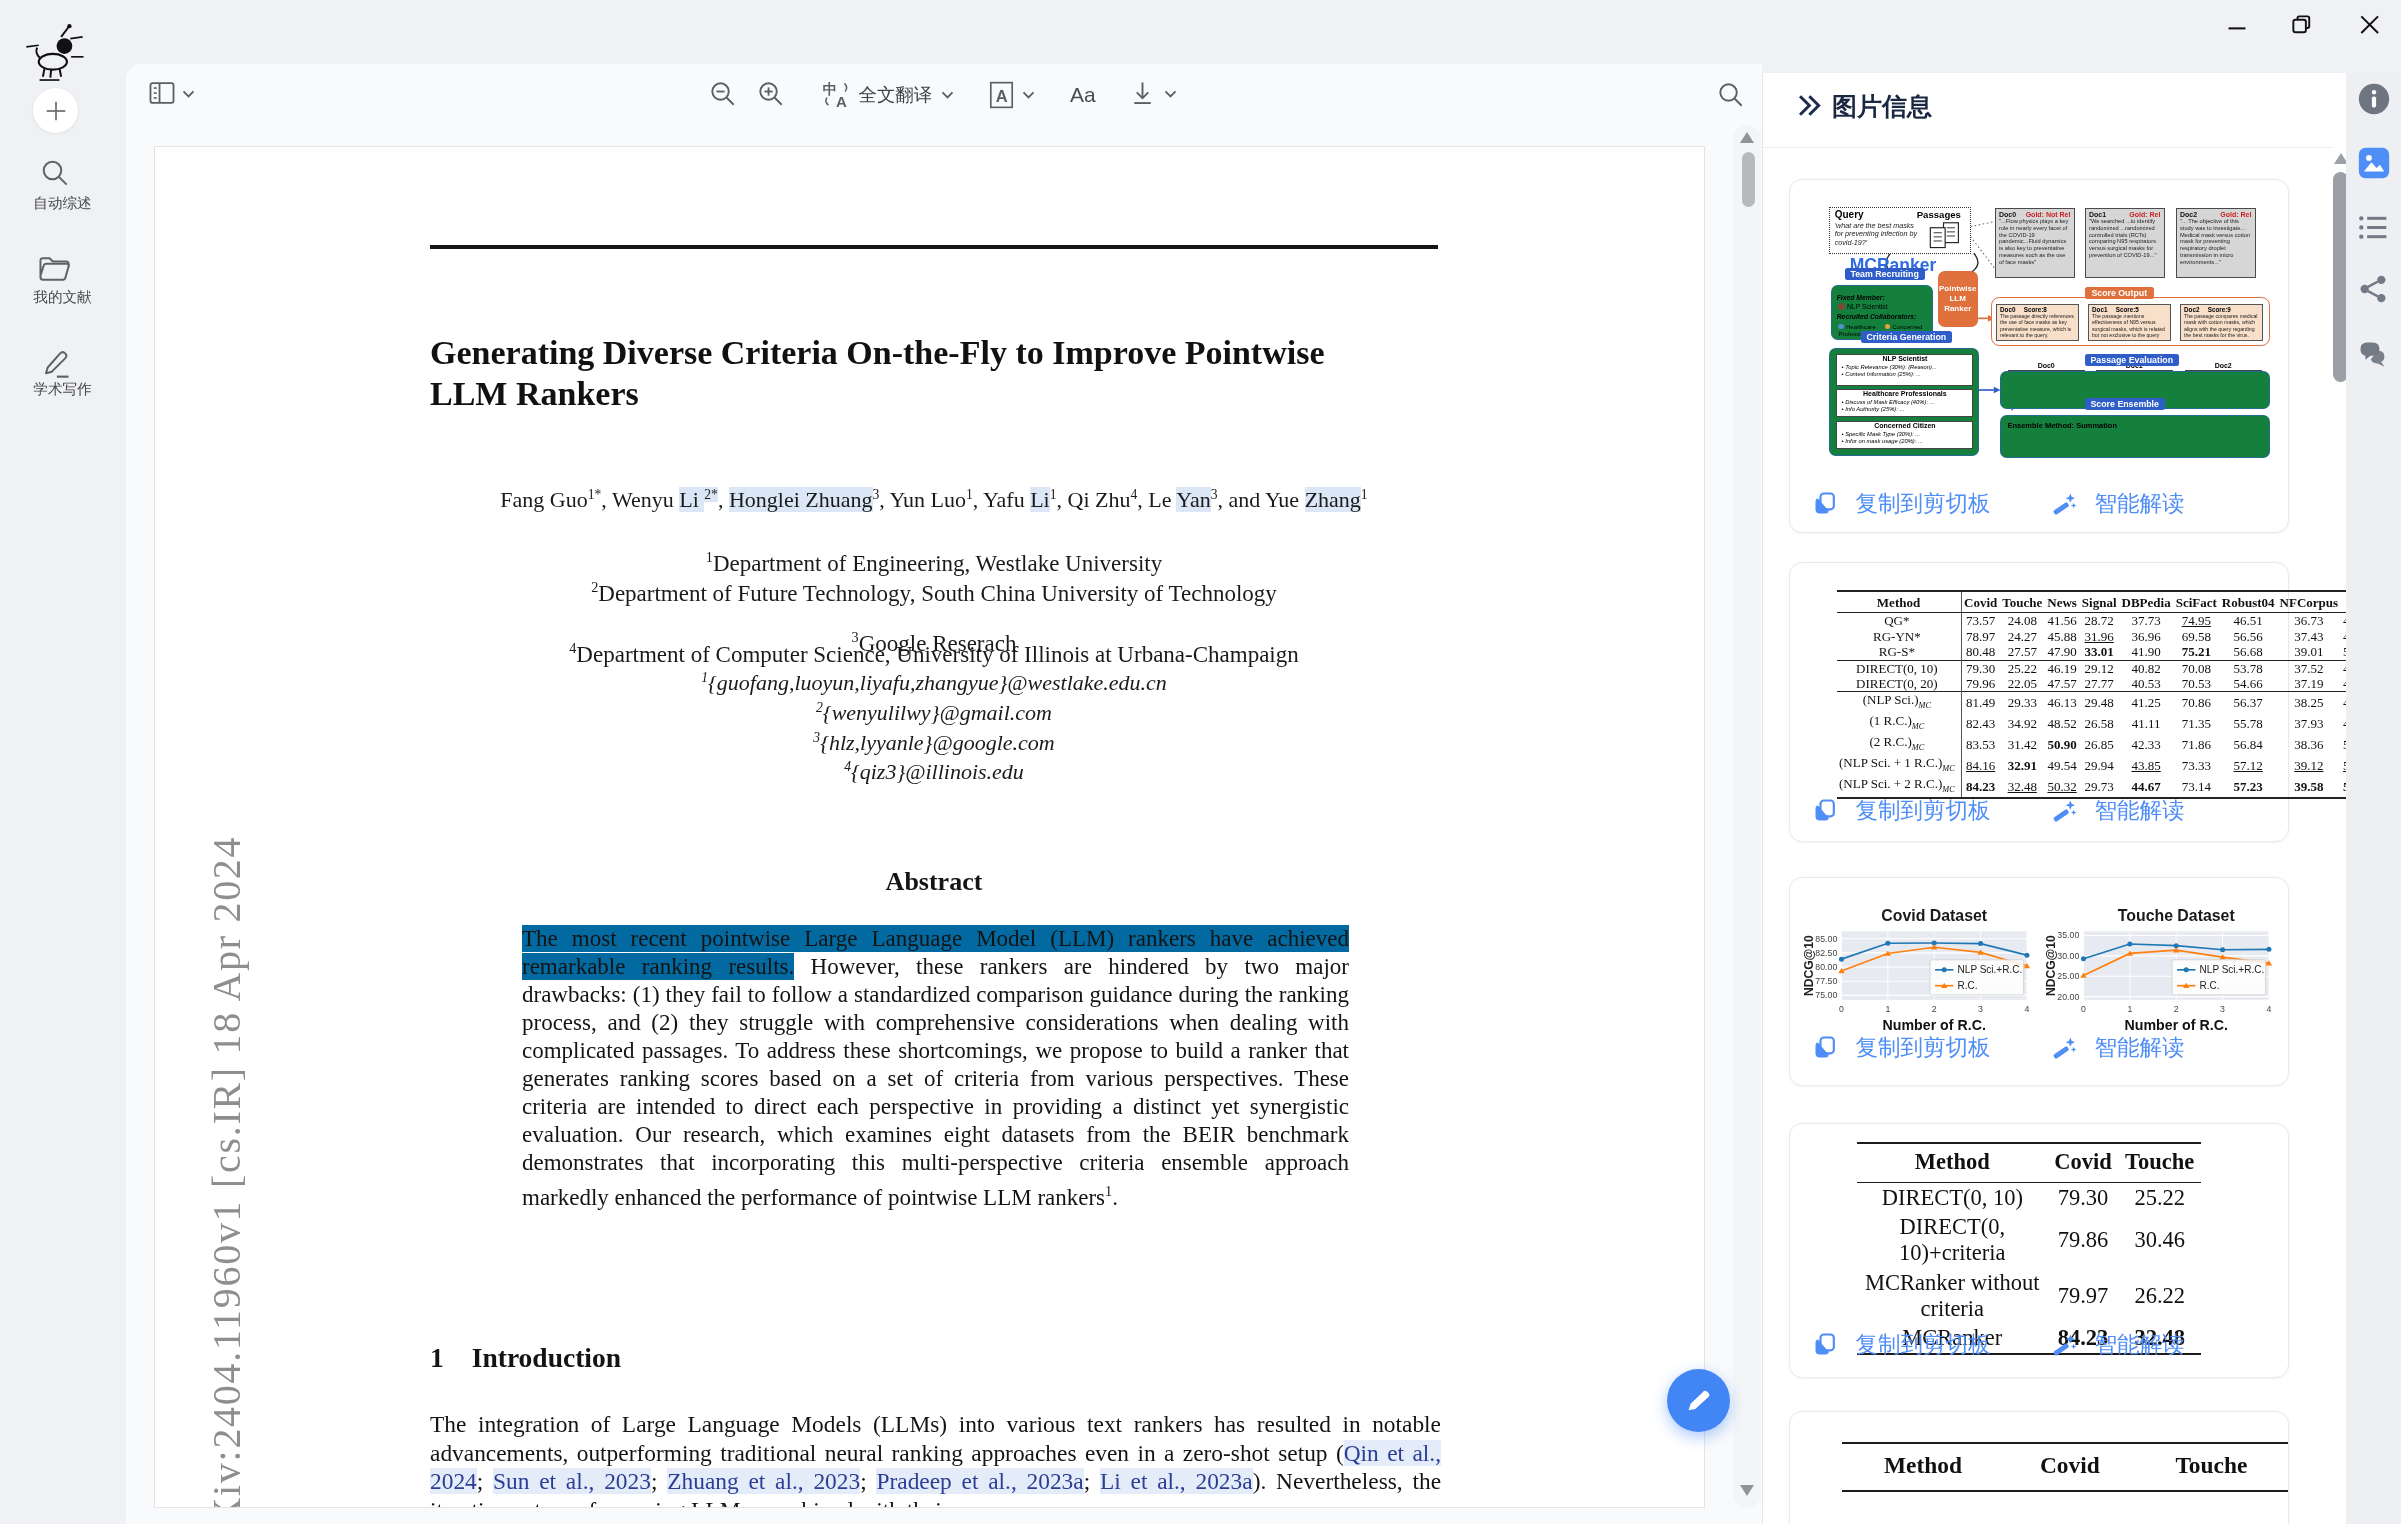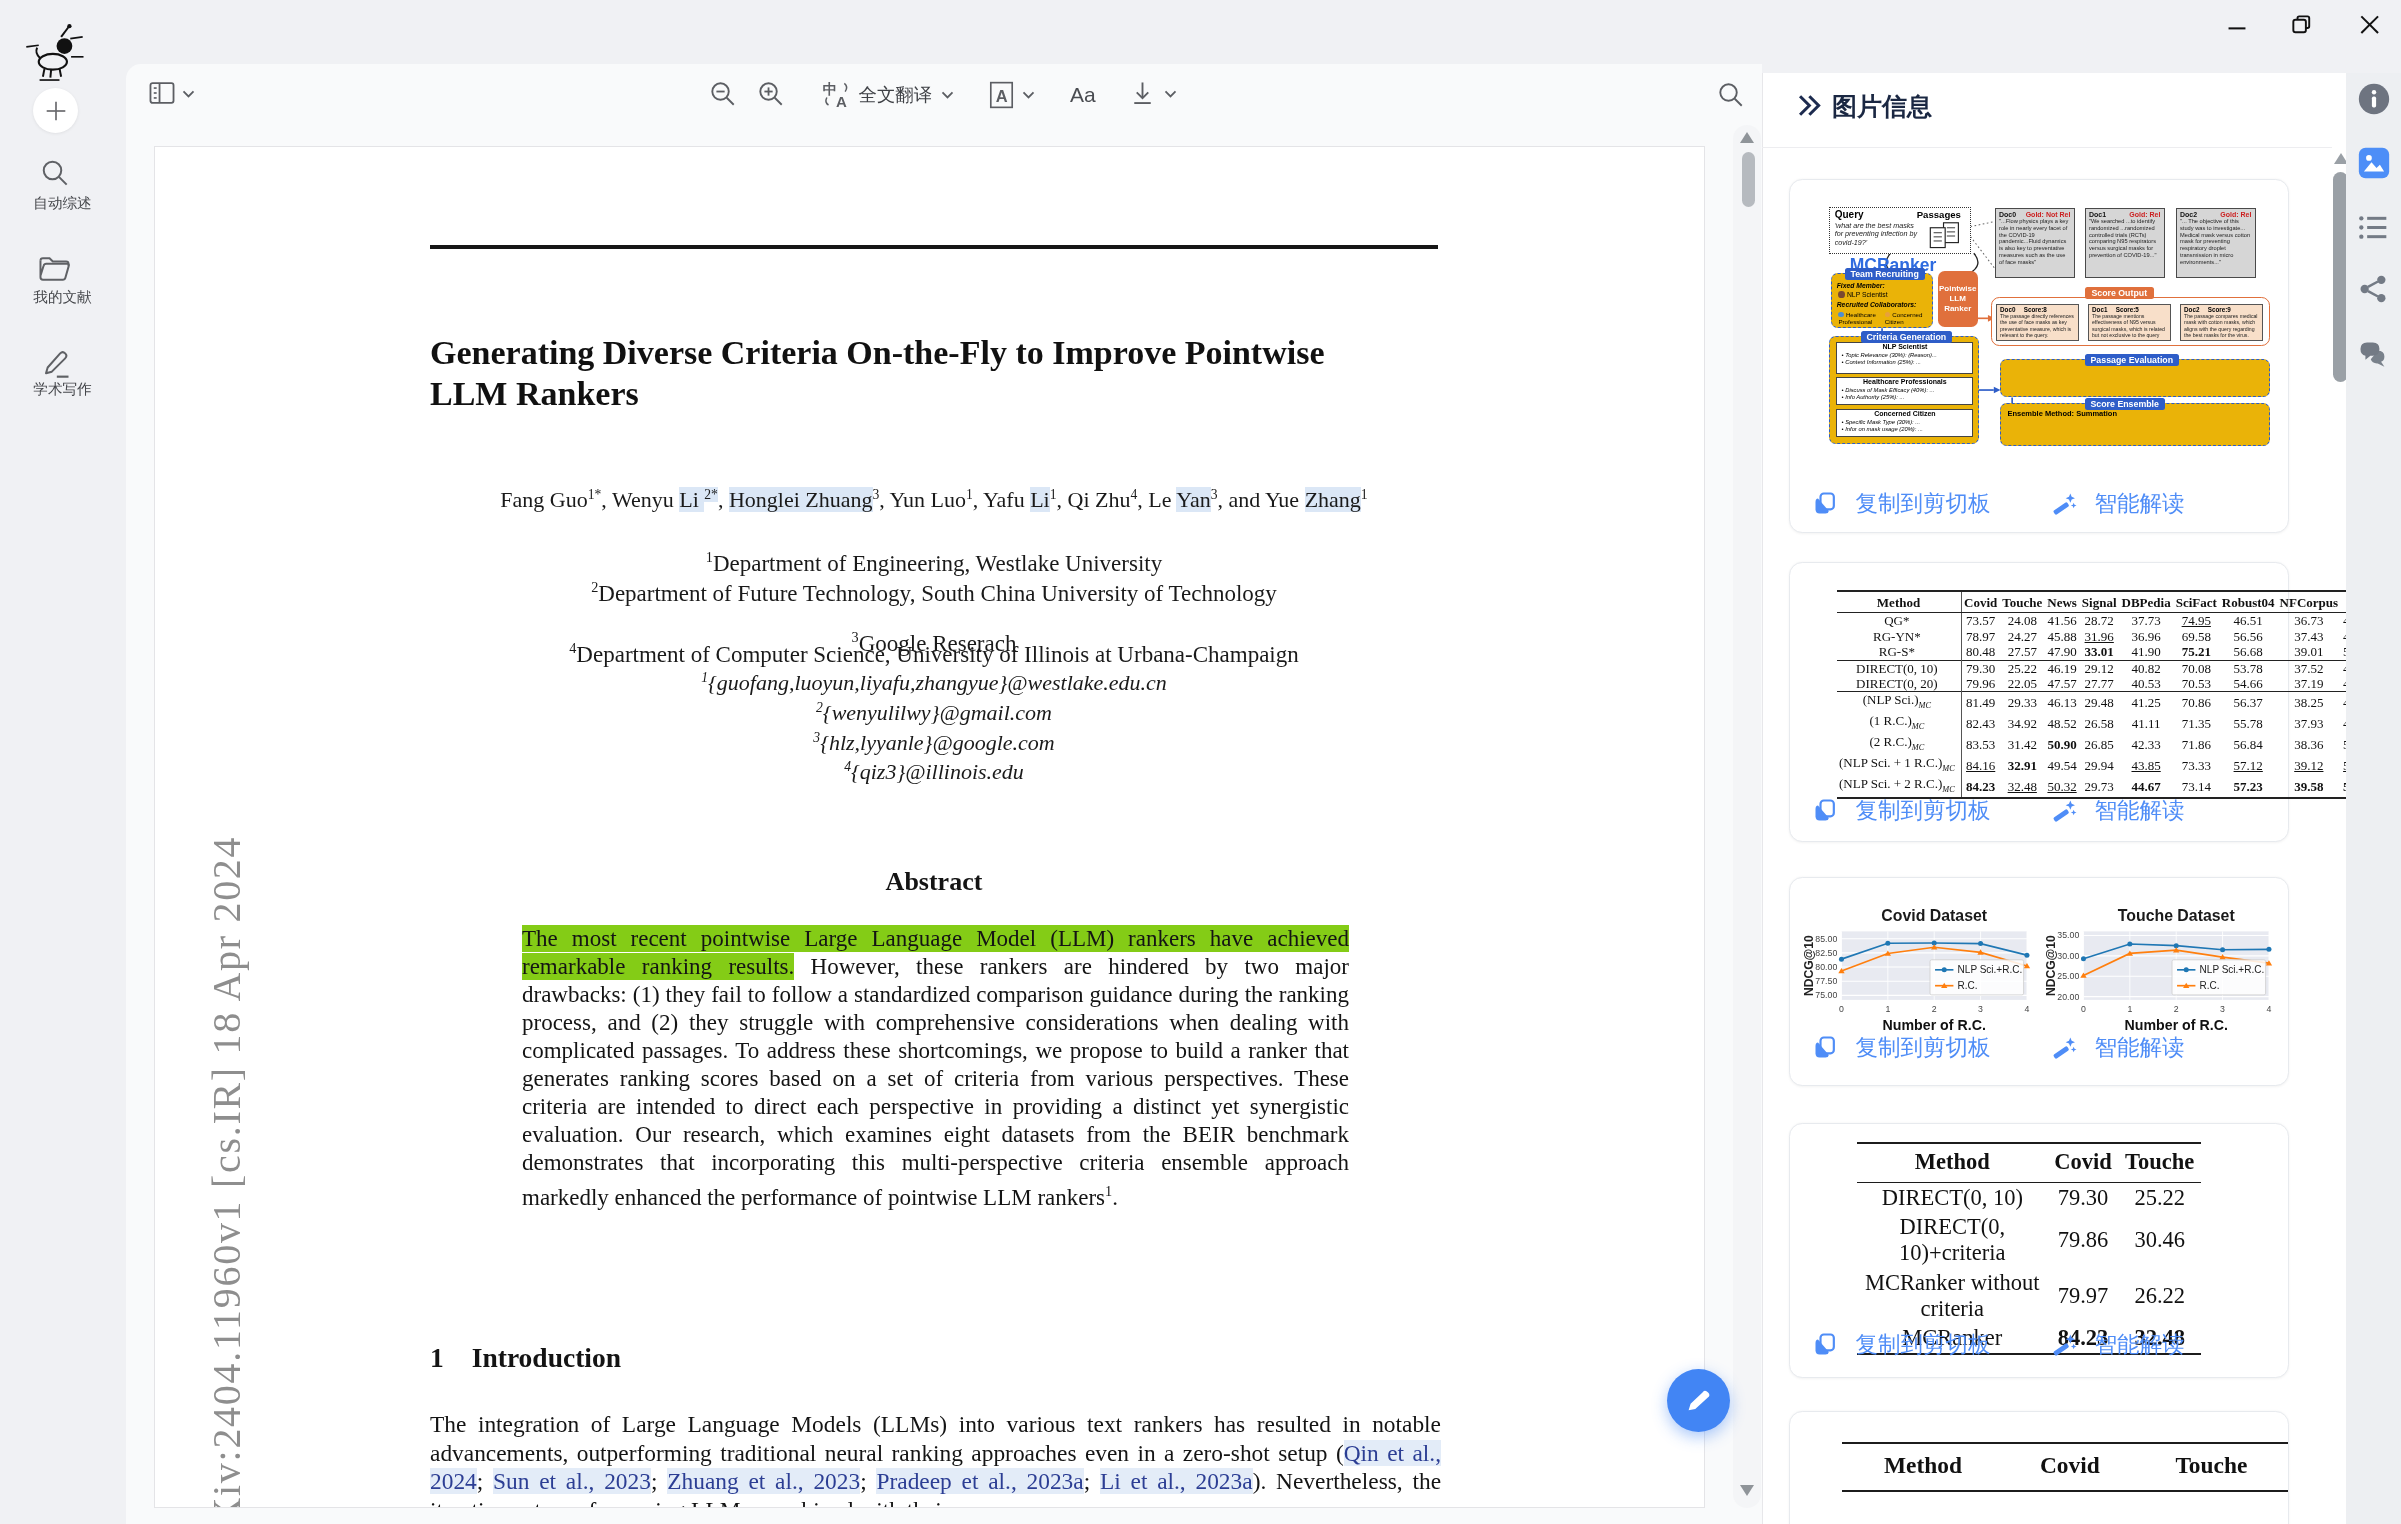--- a/index.html
+++ b/index.html
@@ -21,21 +21,21 @@
     border:0.8px solid #e4e4e7;box-sizing:border-box;overflow:hidden;font-family:"Liberation Serif","DejaVu Serif",serif;color:#141414;}
   .rule{position:absolute;left:275px;top:98px;width:1008px;height:4.2px;background:#161616;}
   .ptitle{position:absolute;left:275px;width:1026px;font-weight:bold;font-size:34px;line-height:41px;color:#111;}
   #authors-line{position:absolute;left:275px;top:340px;width:1008px;text-align:center;font-size:22px;color:#1a1a1a;}
   .au-hl{background:#dbe7f6;}
   sup{font-size:.62em;}
   .affil{position:absolute;left:275px;width:1008px;text-align:center;font-size:23px;color:#1a1a1a;}
   .email{position:absolute;left:275px;width:1008px;text-align:center;font-size:22px;font-style:italic;color:#1a1a1a;}
   .abshead{position:absolute;left:275px;top:720px;width:1008px;text-align:center;font-weight:bold;font-size:26px;}
   #abstract-para{position:absolute;left:367px;top:778px;width:827px;font-size:23px;line-height:28px;text-align:justify;}
-  .hl-pink{background:#84cc16;padding:0.8px 0;}
+  .hl-pink{background:#0369a1;padding:0.8px 0;}
   .intro-head{position:absolute;left:275px;top:1195px;font-weight:bold;font-size:27.5px;}
   .intro-head .num{margin-right:28px;}
   #intro-para{position:absolute;left:275px;top:1263px;width:1011px;font-size:23.4px;line-height:28.5px;text-align:justify;}
   .cite{color:#2c3e94;background:#e3ecf8;cursor:pointer;}
   .arxiv{position:absolute;left:48px;top:1414px;transform:rotate(-90deg);transform-origin:0 0;
     font-size:40px;letter-spacing:1.7px;color:#8e8e8e;white-space:nowrap;font-family:"Liberation Serif",serif;}
   
   .sb-track{position:absolute;background:#f4f5f7;border-radius:14px;}
   .sb-thumb{position:absolute;border-radius:7.5px;background:#b6babf;cursor:pointer;}
   .tri-up{width:0;height:0;border-left:7.5px solid transparent;border-right:7.5px solid transparent;border-bottom:11px solid #8f9499;cursor:pointer;}
@@ -49,21 +49,21 @@
   .panel-divider{position:absolute;left:1762px;top:147px;width:570px;height:0.8px;background:#ededf0;}
   .card{position:absolute;left:1789px;width:500px;background:#fff;border:1.3px solid #e7eaee;border-radius:13.3px;
     box-shadow:0 0.8px 2.5px rgba(0,0,0,.05);box-sizing:border-box;cursor:pointer;}
   .actions{position:absolute;left:22.5px;display:flex;align-items:center;gap:18px;}
   .act-label{font-size:22.5px;color:#4f8df7;cursor:pointer;}
   .act-gap{width:25px;}
   
   #fig{position:absolute;left:16.7px;top:13.3px;width:467px;height:294px;font-family:"Liberation Sans",sans-serif;}
   .fig-lbl-blue{position:absolute;background:#2e5dc8;color:#fff;font-weight:bold;font-size:8.8px;padding:0.8px 5.8px;border-radius:2.5px;white-space:nowrap;z-index:3;}
   .fig-lbl-orange{position:absolute;background:#e0703c;color:#fff;font-weight:bold;font-size:8.8px;padding:0.8px 6.7px;border-radius:2.5px;white-space:nowrap;z-index:3;}
-  .fig-dash{position:absolute;border:1.3px dashed #2e5dc8;border-radius:6.7px;background:#eab308;box-sizing:border-box;z-index:1;}
+  .fig-dash{position:absolute;border:1.3px dashed #2e5dc8;border-radius:6.7px;background:#15803d;box-sizing:border-box;z-index:1;margin-top:12px;}
   .docbox{position:absolute;top:15px;width:80px;height:70px;background:#d6d6d6;border:1.3px solid #4a4a4a;box-sizing:border-box;padding:1.7px 3.3px;overflow:hidden;}
   .docbox .hd{font-size:7px;font-weight:bold;color:#111;}
   .docbox .hd .gold{color:#cc1f1f;float:right;}
   .docbox .tx{font-size:5.7px;line-height:6.8px;color:#222;}
   .scorebox{position:absolute;top:111px;width:83px;height:37px;background:#f8dfc9;border:0.8px solid #555;box-sizing:border-box;padding:0.8px 3.3px;overflow:hidden;}
   .scorebox .hd{font-size:6.3px;font-weight:bold;}
   .scorebox .hd .sc{margin-left:8.3px;}
   .scorebox .tx{font-size:5.2px;line-height:6.2px;color:#222;}
   .critbox{position:absolute;left:6.7px;width:137px;background:#fff;border:0.8px solid #444;box-sizing:border-box;overflow:hidden;}
   .critbox .hd{font-size:7px;font-weight:bold;text-align:center;line-height:8.3px;}

